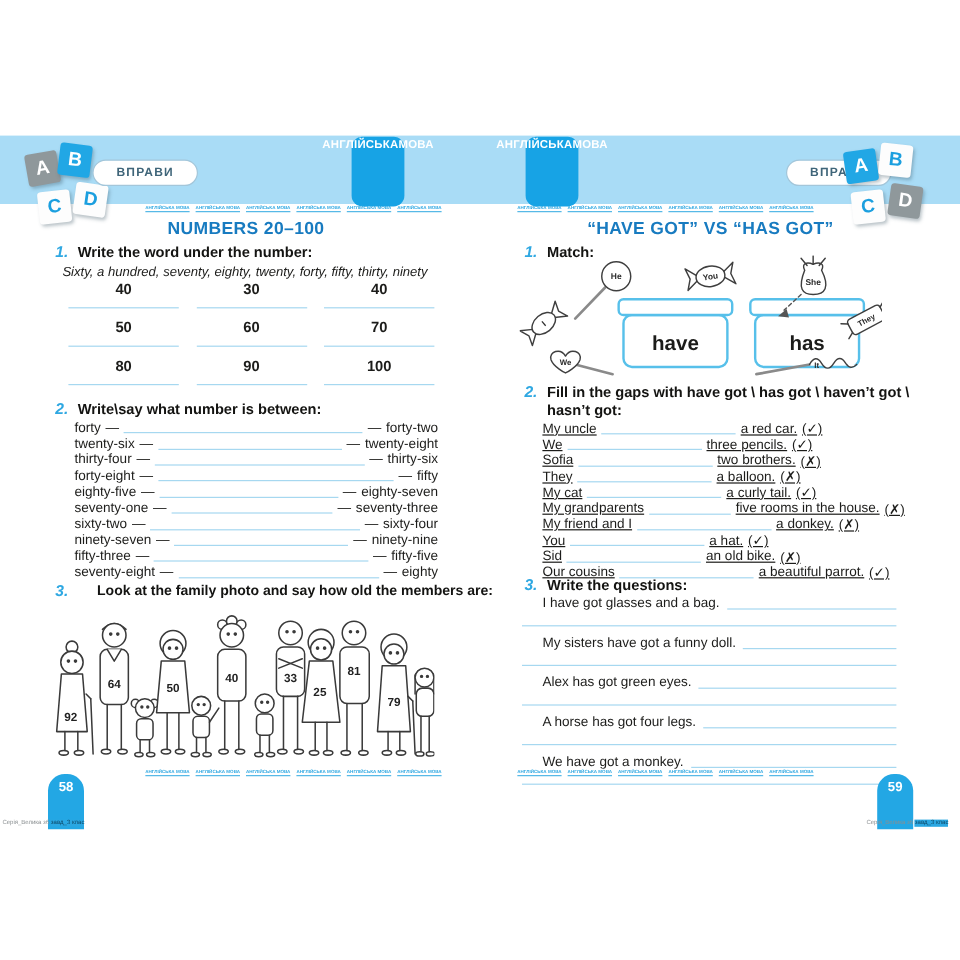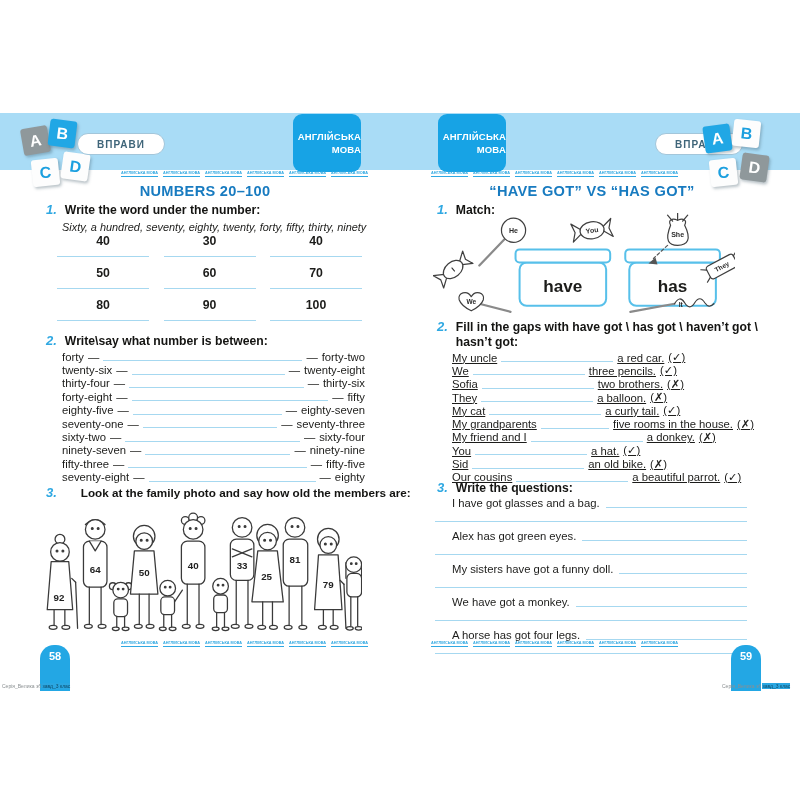--- a/index.html
+++ b/index.html
@@ -2,23 +2,23 @@
 <html><head>
 <meta charset="utf-8">
 <style>
   html,body{margin:0;padding:0;background:#fff;}
   #canvas{position:relative;width:800px;height:800px;background:#ffffff;
           font-family:"Liberation Sans",sans-serif;color:#1c1c1a;overflow:hidden;}
 
   .band{position:absolute;left:0;top:113px;width:800px;height:57px;background:#a9dcf6;}
 
   
-  .badge{position:absolute;width:68px;height:58px;background:#17a3e5;border-radius:9px;
+  .badge{position:absolute;width:44px;height:58px;background:#17a3e5;border-radius:9px;
          color:#fff;font-weight:bold;font-size:9.5px;text-align:right;display:flex;
-         flex-direction:column;justify-content:center;line-height:1.4;letter-spacing:.2px;}
+         justify-content:center;line-height:1.4;letter-spacing:.2px;}
   .badge-left{left:293px;top:114px;}
   .badge-right{left:438px;top:114px;}
 
   
   .pill{position:absolute;width:88px;height:22px;background:#fff;border:1.5px solid #a3c6da;
         border-radius:13px;display:flex;align-items:center;justify-content:center;
         font-size:10px;font-weight:bold;color:#3f6579;letter-spacing:1px;box-sizing:border-box;}
   .pill-left{left:77px;top:133px;}
   .pill-right{left:655px;top:133px;}
 
@@ -49,21 +49,21 @@
   .ex-num{color:#2fa8e2;font-weight:bold;font-style:italic;font-size:13px;line-height:1.05;}
   .ex-title{font-weight:bold;font-size:12.2px;line-height:1.2;color:#141412;}
   .ex1L{left:46px;top:203px;width:330px;}
   .ex2L{left:46px;top:334px;width:330px;}
   .ex3L{left:46px;top:486px;width:340px;}
   .ex3L .ex-title{font-size:11.7px;white-space:nowrap;margin-left:16px;}
   .ex1R{left:437px;top:203px;width:320px;}
   .ex2R{left:437px;top:320px;width:322px;}
   .ex3R{left:437px;top:481px;width:320px;}
 
-  .word-bank{position:absolute;left:62px;top:221px;font-style:italic;font-size:10.9px;white-space:nowrap;}
+  .word-bank{position:absolute;left:52px;top:221px;font-style:italic;font-size:10.9px;white-space:nowrap;}
 
   .num-grid{position:absolute;left:57px;top:232px;width:305px;}
   .num-grid .grow{display:flex;justify-content:space-between;margin-bottom:7px;}
   .num-cell{width:92px;text-align:center;font-size:12.3px;font-weight:bold;
             padding:2px 0 8px;border-bottom:1.5px solid #a6d8f0;}
 
   .between-rows{position:absolute;left:62px;top:350px;width:303px;}
   .b-row{display:flex;align-items:center;font-size:11.3px;height:13.4px;gap:4px;white-space:nowrap;}
   .b-row .line{flex:1 1 auto;border-bottom:1.3px solid #a6d8f0;height:8px;}
 
@@ -607,45 +607,45 @@
     <div class="q-blocks">
       <div class="q-block">
         <div class="q-row">
             <span>I have got glasses and a bag.</span>
             <span class="tail-line"></span>
           </div>
         <div class="q-full-line"></div>
       </div>
       <div class="q-block">
         <div class="q-row">
+            <span>My sisters have got a funny doll.</span>
+            <span class="tail-line"></span>
+          </div>
+        <div class="q-full-line"></div>
+      </div>
+      <div class="q-block">
+        <div class="q-row">
             <span>Alex has got green eyes.</span>
             <span class="tail-line"></span>
           </div>
         <div class="q-full-line"></div>
       </div>
       <div class="q-block">
         <div class="q-row">
-            <span>My sisters have got a funny doll.</span>
+            <span>A horse has got four legs.</span>
             <span class="tail-line"></span>
           </div>
         <div class="q-full-line"></div>
       </div>
       <div class="q-block">
         <div class="q-row">
             <span>We have got a monkey.</span>
             <span class="tail-line"></span>
           </div>
         <div class="q-full-line"></div>
       </div>
-      <div class="q-block">
-        <div class="q-row">
-            <span>A horse has got four legs.</span>
-            <span class="tail-line"></span>
-          </div>
-        <div class="q-full-line"></div>
-      </div>
     </div>
 
     <div class="page-tab tab-right"><span>59</span></div>
     <div class="caption cap-right"><span>Серія_Велика зб </span><span class="hl">завд_3 клас</span></div>
   </div>
 
 </div>
 
 </body></html>

